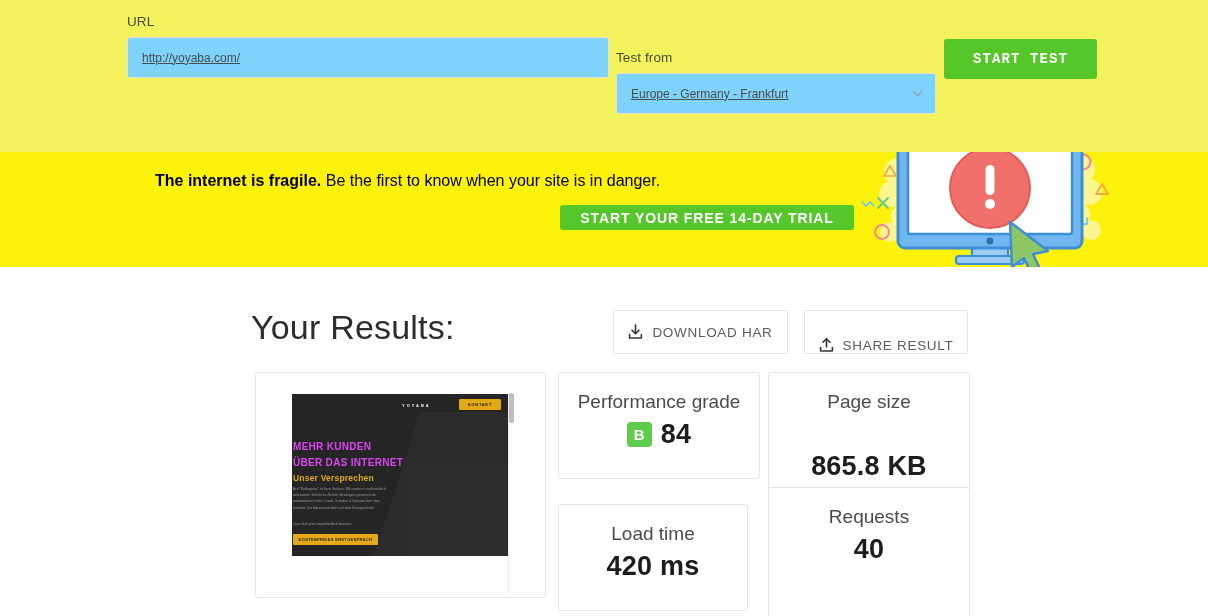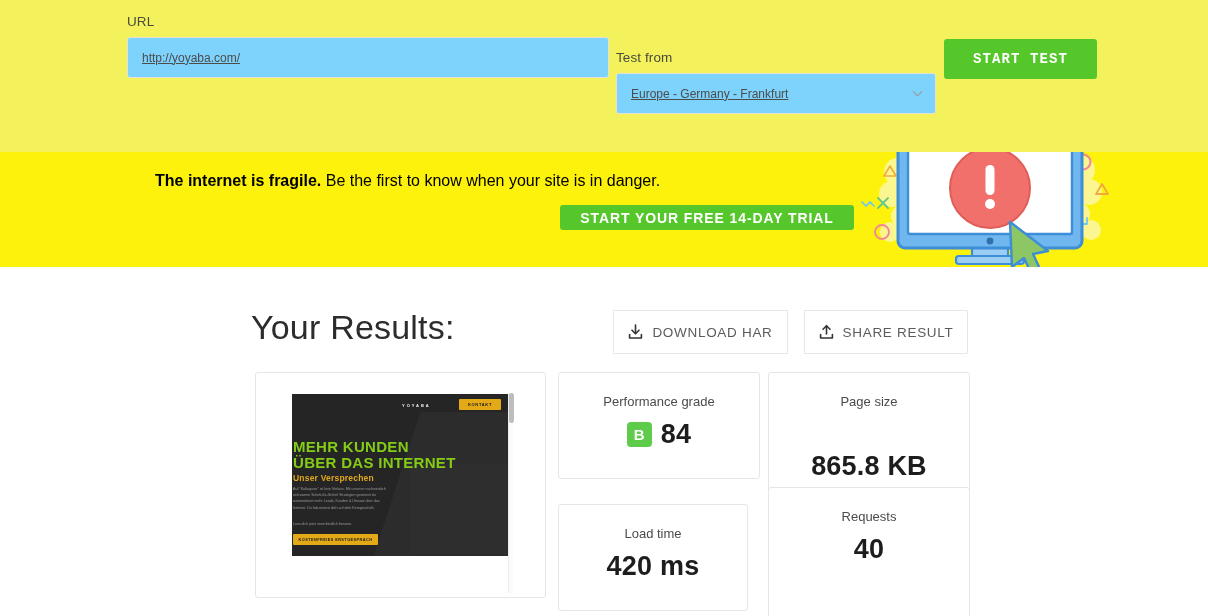--- a/index.html
+++ b/index.html
@@ -78,21 +78,21 @@
   }
   .act-btn {
     position: absolute; top: 0; height: 44px;
     background: #ffffff; border: 1px solid #e6e6e6; border-radius: 1px;
     display: flex; align-items: center; justify-content: center; gap: 9px;
     font-family: "Liberation Sans", sans-serif;
     font-size: 13.5px; color: #5b5b5b; letter-spacing: .7px;
     cursor: pointer;
   }
   .act-har   { left: 362px; width: 175px; }
-  .act-share { left: 553px; width: 164px; }
+  .act-share { left: 553px; width: 164px; align-items: flex-end; }
 
   .cards { position: absolute; left: 255px; top: 105px; }
   .thumb-card {
     position: absolute; left: 0; top: 0;
     width: 291px; height: 226px;
     background: #ffffff; border: 1px solid #e6e6e6; border-radius: 3px;
     overflow: hidden;
   }
   .shot {
     position: absolute; left: 36px; top: 21px;
@@ -114,21 +114,21 @@
     font-size: 4px; color: #f2f2f2; letter-spacing: 2px; font-weight: bold;
   }
   .shot-kontakt {
     position: absolute; left: 167px; top: 5px;
     width: 42px; height: 11px; background: #e4a917; border-radius: 1px;
     color: #1c1c1c; font-size: 4px; font-weight: bold; letter-spacing: .7px;
     display: flex; align-items: center; justify-content: center;
   }
   .shot-h1 {
     position: absolute; left: 1px; top: 45px;
-    color: #84cc16; font-size: 15px; font-weight: bold;
+    color: #d946ef; font-size: 10px; font-weight: bold;
     letter-spacing: .3px; line-height: 16px;
   }
   .shot-h2 {
     position: absolute; left: 1px; top: 79px;
     color: #e0a81b; font-size: 8.5px; font-weight: bold; letter-spacing: .2px;
   }
   .shot-body {
     position: absolute; left: 1px; top: 92px; width: 100px;
     color: #9a9a9a; font-size: 3.6px; line-height: 6.2px;
   }
@@ -155,21 +155,21 @@
   .stat {
     position: absolute;
     background: #ffffff; border: 1px solid #e6e6e6; border-radius: 3px;
     display: flex; flex-direction: column; align-items: center;
   }
   .stat-a { left: 303px; top: 0;   width: 202px; height: 107px; }
   .stat-b { left: 513px; top: 0;   width: 202px; height: 126px; gap: 32px; }
   .stat-c { left: 303px; top: 132px; width: 190px; height: 107px; }
   .stat-d { left: 513px; top: 115px; width: 202px; height: 133px; }
   .stat-label {
-    font-size: 13px; color: #4b4b4b; font-weight: 400;
+    font-size: 19px; color: #4b4b4b; font-weight: 400;
     margin-top: 19px; line-height: 20px;
   }
   .stat-value {
     font-size: 27px; font-weight: bold; color: #1d1d1d;
     margin-top: 5px; line-height: 34px; letter-spacing: .2px;
     display: flex; align-items: center; gap: 9px;
   }
   .grade-badge {
     display: inline-flex; align-items: center; justify-content: center;
     width: 25px; height: 25px; border-radius: 4px;

